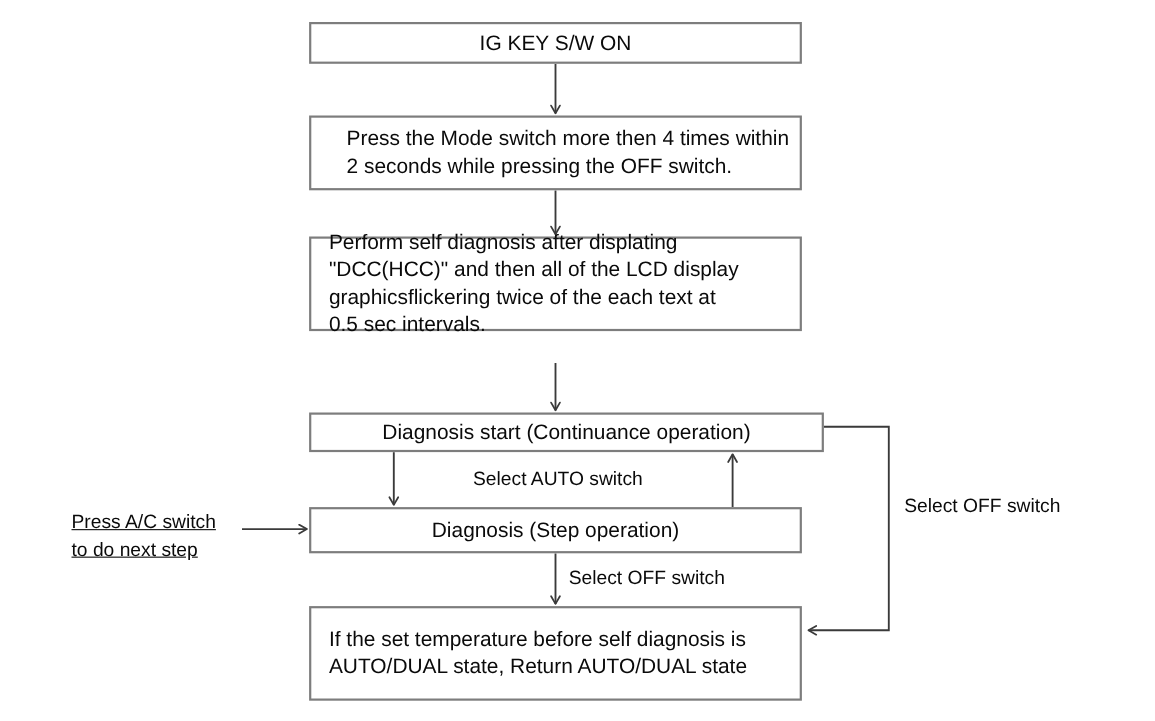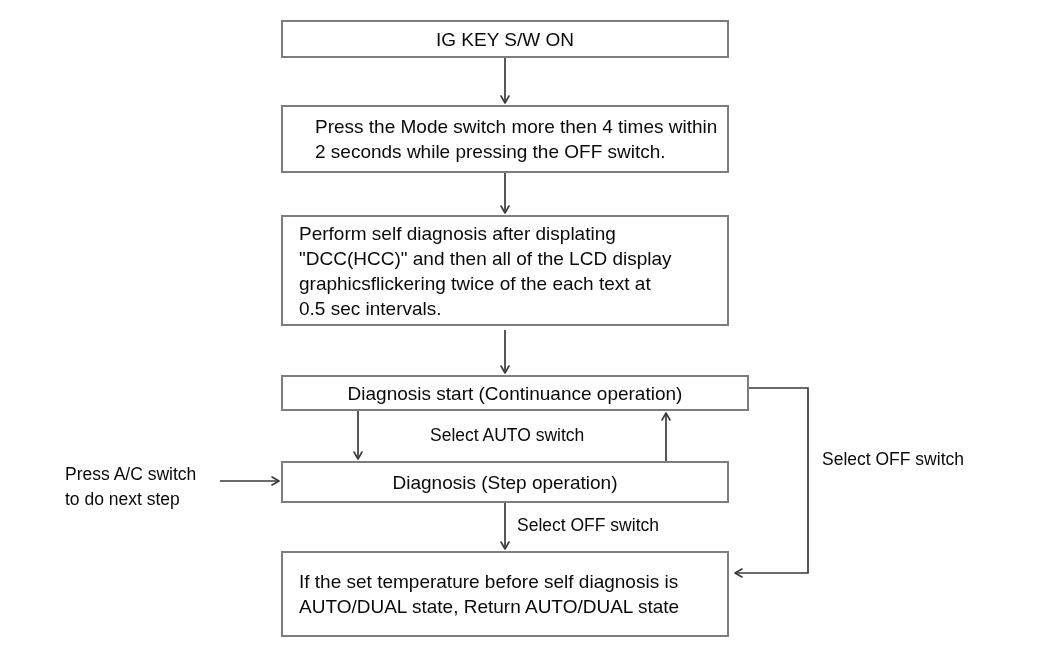--- a/index.html
+++ b/index.html
@@ -110,21 +110,21 @@
 
   <div class="node center" style="left:281px; top:20px; width:448px; height:38px;">
     <span>IG KEY S/W ON</span>
   </div>
 
   <div class="node leftpad" style="left:281px; top:105px; width:448px; height:68px;padding-left:32px;">
     <span>Press the Mode switch more then 4 times within
 2 seconds while pressing the OFF switch.</span>
   </div>
 
-  <div class="node leftpad" style="left:281px; top:215px; width:448px; height:111px;">
+  <div class="node leftpad" style="left:281px; top:215px; width:448px; height:86px;">
     <span>Perform self diagnosis after displating
 "DCC(HCC)" and then all of the LCD display
 graphicsflickering twice of the each text at
 0.5 sec intervals.</span>
   </div>
 
   <div class="node center" style="left:281px; top:375px; width:468px; height:36px;">
     <span>Diagnosis start (Continuance operation)</span>
   </div>
 
@@ -136,16 +136,16 @@
     <span>If the set temperature before self diagnosis is
 AUTO/DUAL state, Return AUTO/DUAL state</span>
   </div>
 
   <div class="edge-label" style="left:430px; top:423px;">Select AUTO switch</div>
 
   <div class="edge-label" style="left:517px; top:513px;">Select OFF switch</div>
 
   <div class="edge-label" style="left:822px; top:447px;">Select OFF switch</div>
 
-  <div class="side-note" style="left:65px; top:462px;">Press A/C switch
+  <div class="side-note" style="left:65px; top:462px;text-decoration:underline;">Press A/C switch
 to do next step</div>
 
 </div>
 
 </body></html>

